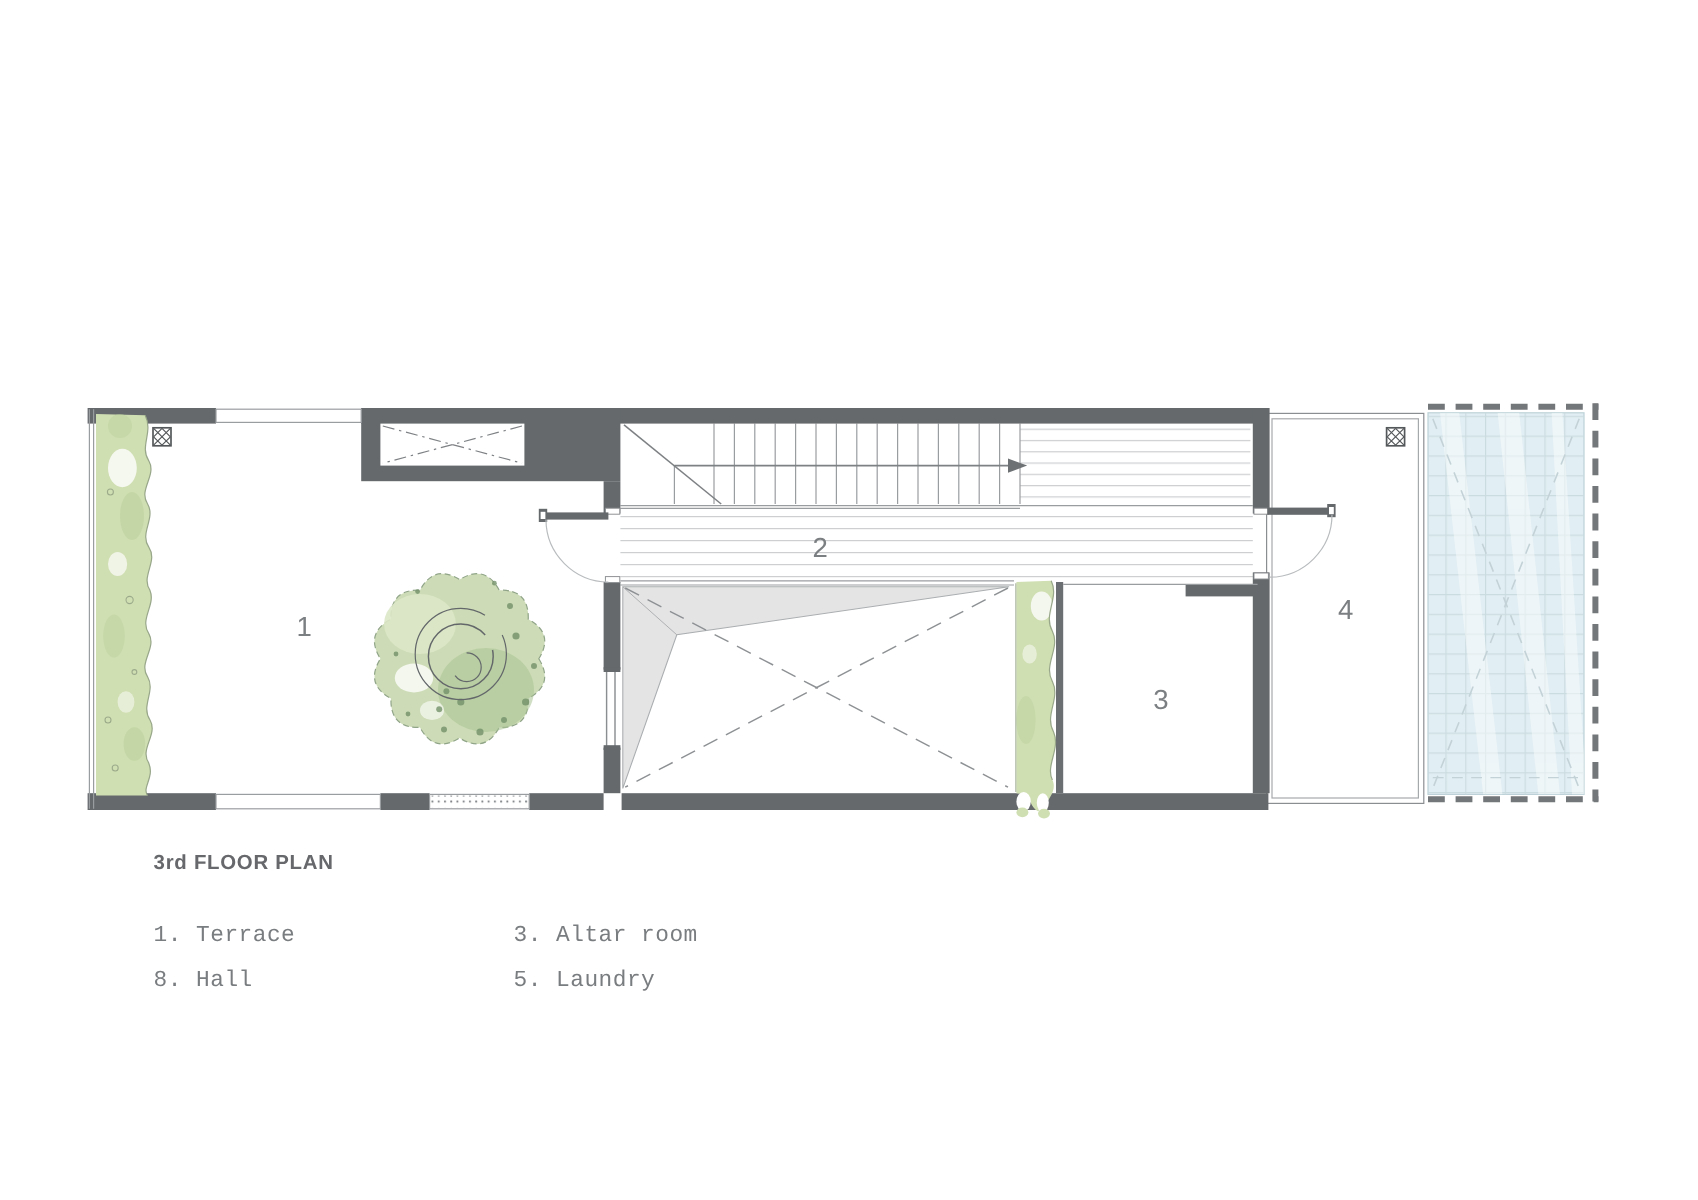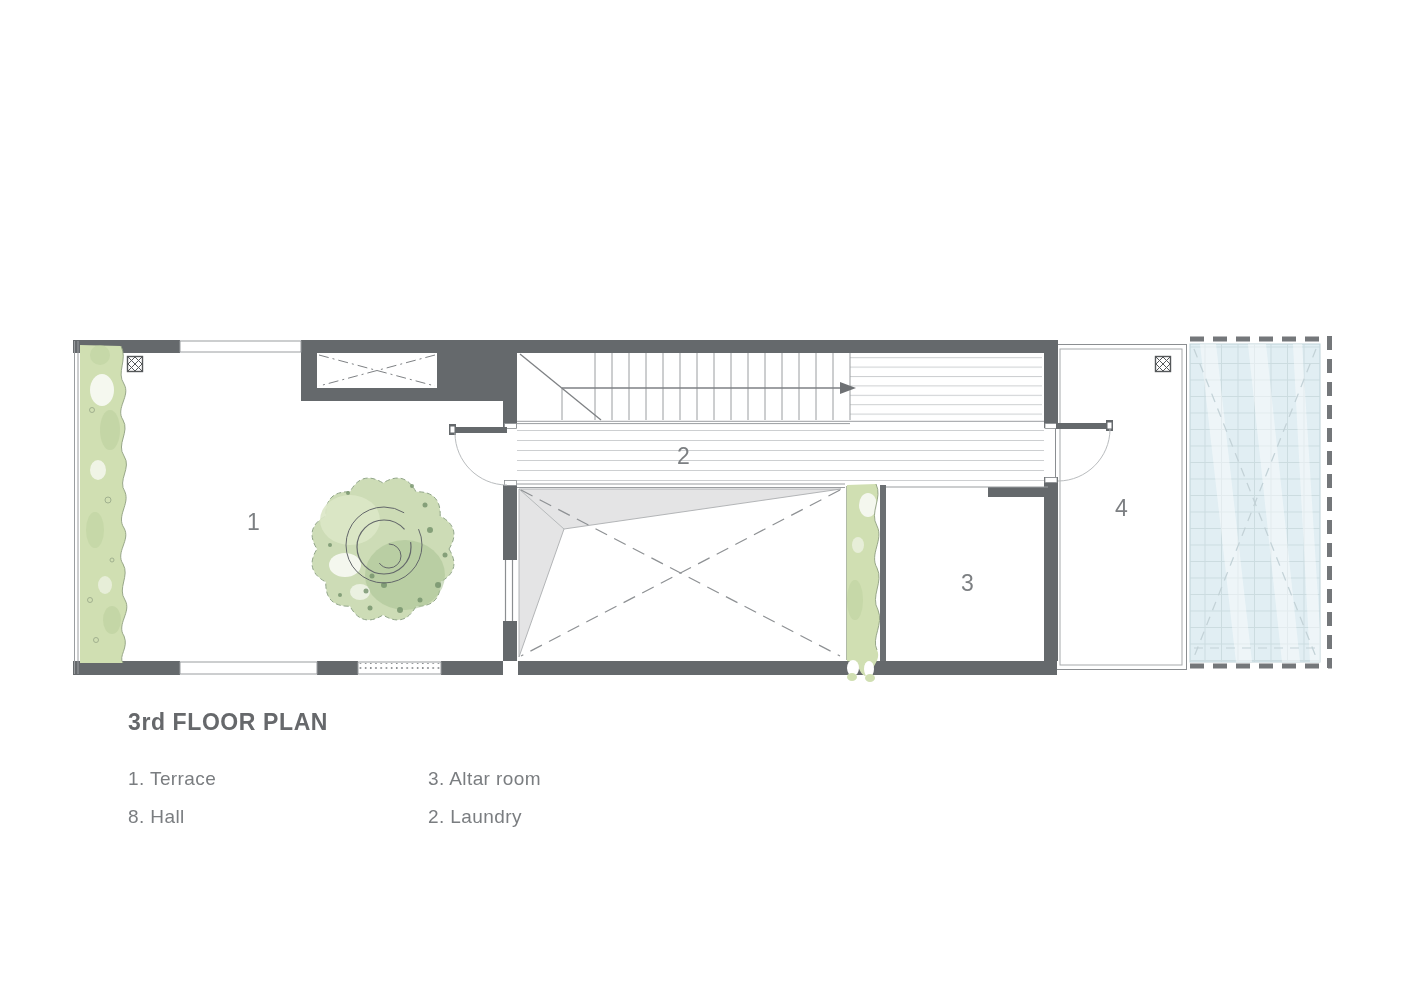--- a/index.html
+++ b/index.html
@@ -1,22 +1,22 @@
 <!DOCTYPE html>
 <html><head>
 <meta charset="utf-8">
 <style>
   html,body{margin:0;padding:0;background:#ffffff;}
   body{width:1415px;height:1000px;position:relative;overflow:hidden;
        font-family:"Liberation Sans",sans-serif;}
   #plan-wrap{position:absolute;left:0;top:0;width:1415px;height:1000px;}
   svg{position:absolute;left:0;top:0;}
   .title-block{position:absolute;left:128px;top:709px;
-       font-size:23px;font-weight:bold;letter-spacing:.6px;color:#66686b;}
-  .legend-item{position:absolute;font-size:19px;color:#7a7d80;letter-spacing:.4px;}
+       font-size:17px;font-weight:bold;letter-spacing:.6px;color:#66686b;}
+  .legend-item{position:absolute;font-size:19px;color:#7a7d80;letter-spacing:.4px;font-family:Liberation Mono, monospace;}
   .li-1{left:128px;top:768px;}
   .li-2{left:128px;top:806px;}
   .li-3{left:428px;top:768px;}
   .li-4{left:428px;top:806px;}
   text{font-family:"Liberation Sans",sans-serif;}
 </style>
 </head>
 <body>
 
 <div id="plan-wrap">
@@ -252,14 +252,14 @@
     <text x="677" y="464">2</text>
     <text x="961" y="591">3</text>
     <text x="1115" y="516">4</text>
   </g>
 </svg>
 
   <div class="title-block">3rd FLOOR PLAN</div>
   <div class="legend-item li-1">1. Terrace</div>
   <div class="legend-item li-2">8. Hall</div>
   <div class="legend-item li-3">3. Altar room</div>
-  <div class="legend-item li-4">2. Laundry</div>
+  <div class="legend-item li-4">5. Laundry</div>
 </div>
 
 </body></html>

